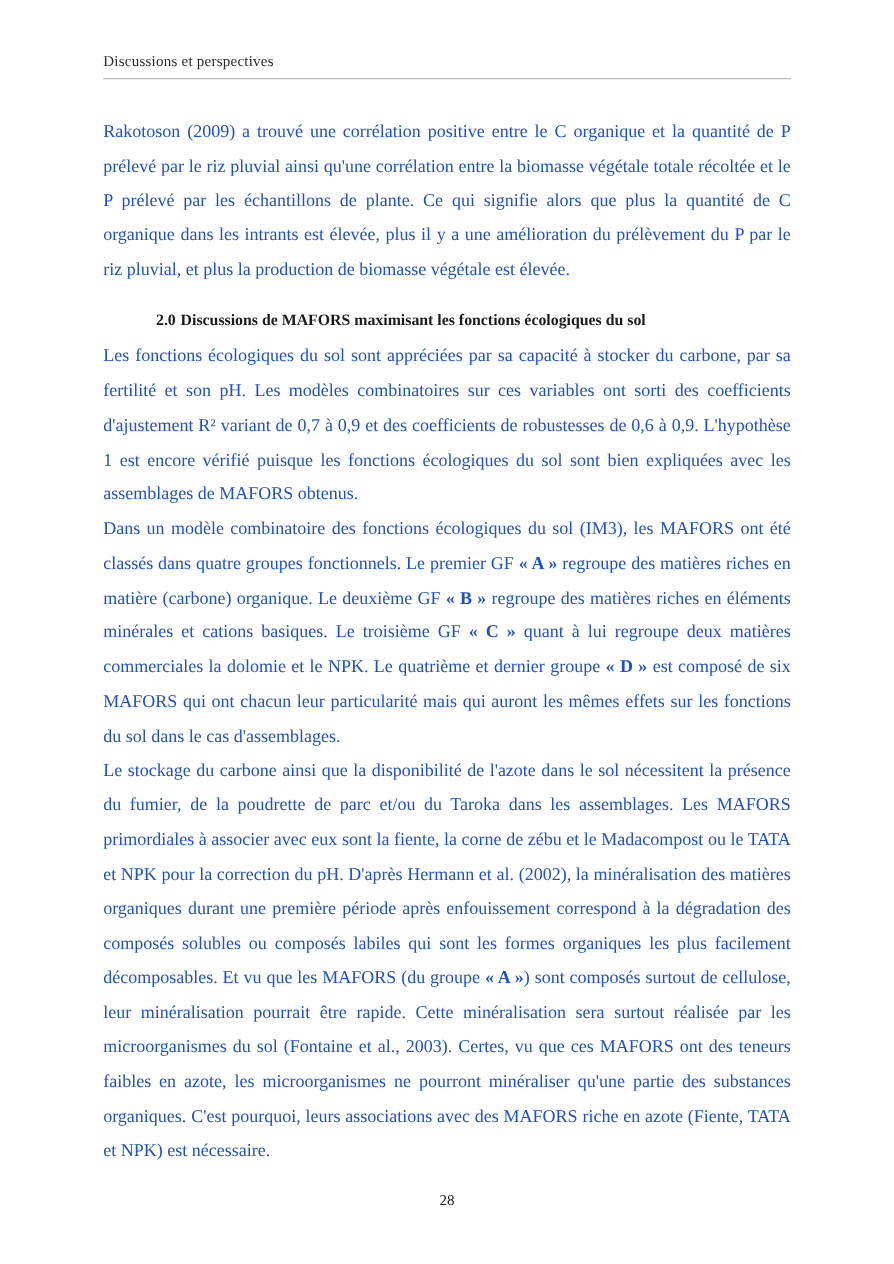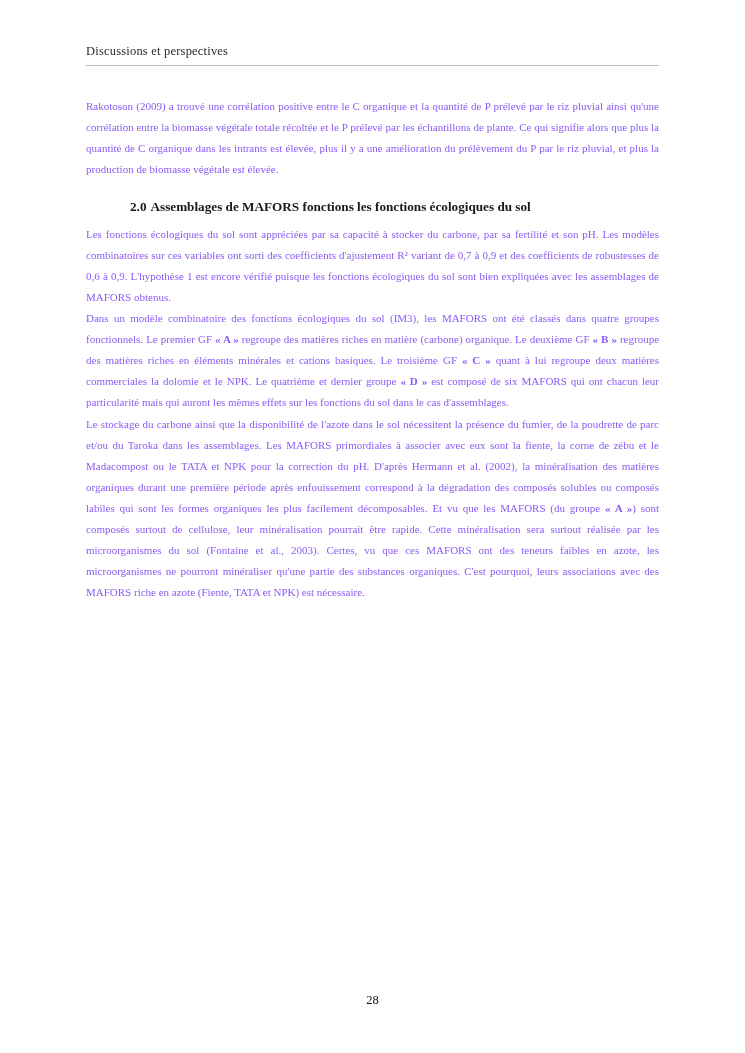--- a/index.html
+++ b/index.html
@@ -26,26 +26,26 @@
     font-size: 12.5px;
     color: #2b2b2b;
     letter-spacing: 0.2px;
     padding-bottom: 6px;
   }
   .header-rule {
     border-bottom: 1px solid #b9b9b9;
     margin-bottom: 30px;
   }
   p.body-par {
-    font-size: 11px;
+    font-size: 15px;
     line-height: 1.92;
     text-align: justify;
     margin: 0 0 0 0;
     text-justify: inter-word;
-    color: #8b5cf6;
+    color: #1d4ed8;
   }
   p.body-par + p.body-par {
     margin-top: 0px;
     font-family: Liberation Serif, serif;
   }
   p.spaced {
     margin-top: 14px;
   }
   .section-heading {
     font-size: 13.2px;
@@ -73,21 +73,21 @@
 <body>
 
 <div class="page">
 
   <div class="header-line">Discussions et perspectives</div>
   <div class="header-rule"></div>
 
   <p class="body-par">Rakotoson (2009) a trouvé une corrélation positive entre le C organique et la quantité de P prélevé par le riz pluvial ainsi qu'une corrélation entre la biomasse végétale totale récoltée et le P prélevé par les échantillons de plante. Ce qui signifie alors que plus la quantité de C organique dans les intrants est élevée, plus il y a une amélioration du prélèvement du P par le riz pluvial, et plus la production de biomasse végétale est élevée.</p>
 
   <h3 class="section-heading">
-    <span class="num">2.0</span><span>Assemblages de MAFORS fonctions les fonctions écologiques du sol</span>
+    <span class="num">2.0</span><span>Discussions de MAFORS maximisant les fonctions écologiques du sol</span>
   </h3>
 
   <p class="body-par">Les fonctions écologiques du sol sont appréciées par sa capacité à stocker du carbone, par sa fertilité et son pH. Les modèles combinatoires sur ces variables ont sorti des coefficients d'ajustement R² variant de 0,7 à 0,9 et des coefficients de robustesses de 0,6 à 0,9. L'hypothèse 1 est encore vérifié puisque les fonctions écologiques du sol sont bien expliquées avec les assemblages de MAFORS obtenus.</p>
 
   <p class="body-par"><span>Dans un modèle combinatoire des fonctions écologiques du sol (IM3), les MAFORS ont été classés dans quatre groupes fonctionnels. Le premier GF </span><b>« A »</b><span> regroupe des matières riches en matière (carbone) organique. Le deuxième GF </span><b>« B »</b><span> regroupe des matières riches en éléments minérales et cations basiques. Le troisième GF </span><b>« C »</b><span> quant à lui regroupe deux matières commerciales la dolomie et le NPK. Le quatrième et dernier groupe </span><b>« D »</b><span> est composé de six MAFORS qui ont chacun leur particularité mais qui auront les mêmes effets sur les fonctions du sol dans le cas d'assemblages.</span></p>
 
   <p class="body-par spaced"><span>Le stockage du carbone ainsi que la disponibilité de l'azote dans le sol nécessitent la présence du fumier, de la poudrette de parc et/ou du Taroka dans les assemblages. Les MAFORS primordiales à associer avec eux sont la fiente, la corne de zébu et le Madacompost ou le TATA et NPK pour la correction du pH. D'après Hermann et al. (2002), la minéralisation des matières organiques durant une première période après enfouissement correspond à la dégradation des composés solubles ou composés labiles qui sont les formes organiques les plus facilement décomposables. Et vu que les MAFORS (du groupe </span><b>« A »</b><span>) sont composés surtout de cellulose, leur minéralisation pourrait être rapide. Cette minéralisation sera surtout réalisée par les microorganismes du sol (Fontaine et al., 2003). Certes, vu que ces MAFORS ont des teneurs faibles en azote, les microorganismes ne pourront minéraliser qu'une partie des substances organiques. C'est pourquoi, leurs associations avec des MAFORS riche en azote (Fiente, TATA et NPK) est nécessaire.</span></p>
 
   <div class="footer">28</div>
 

